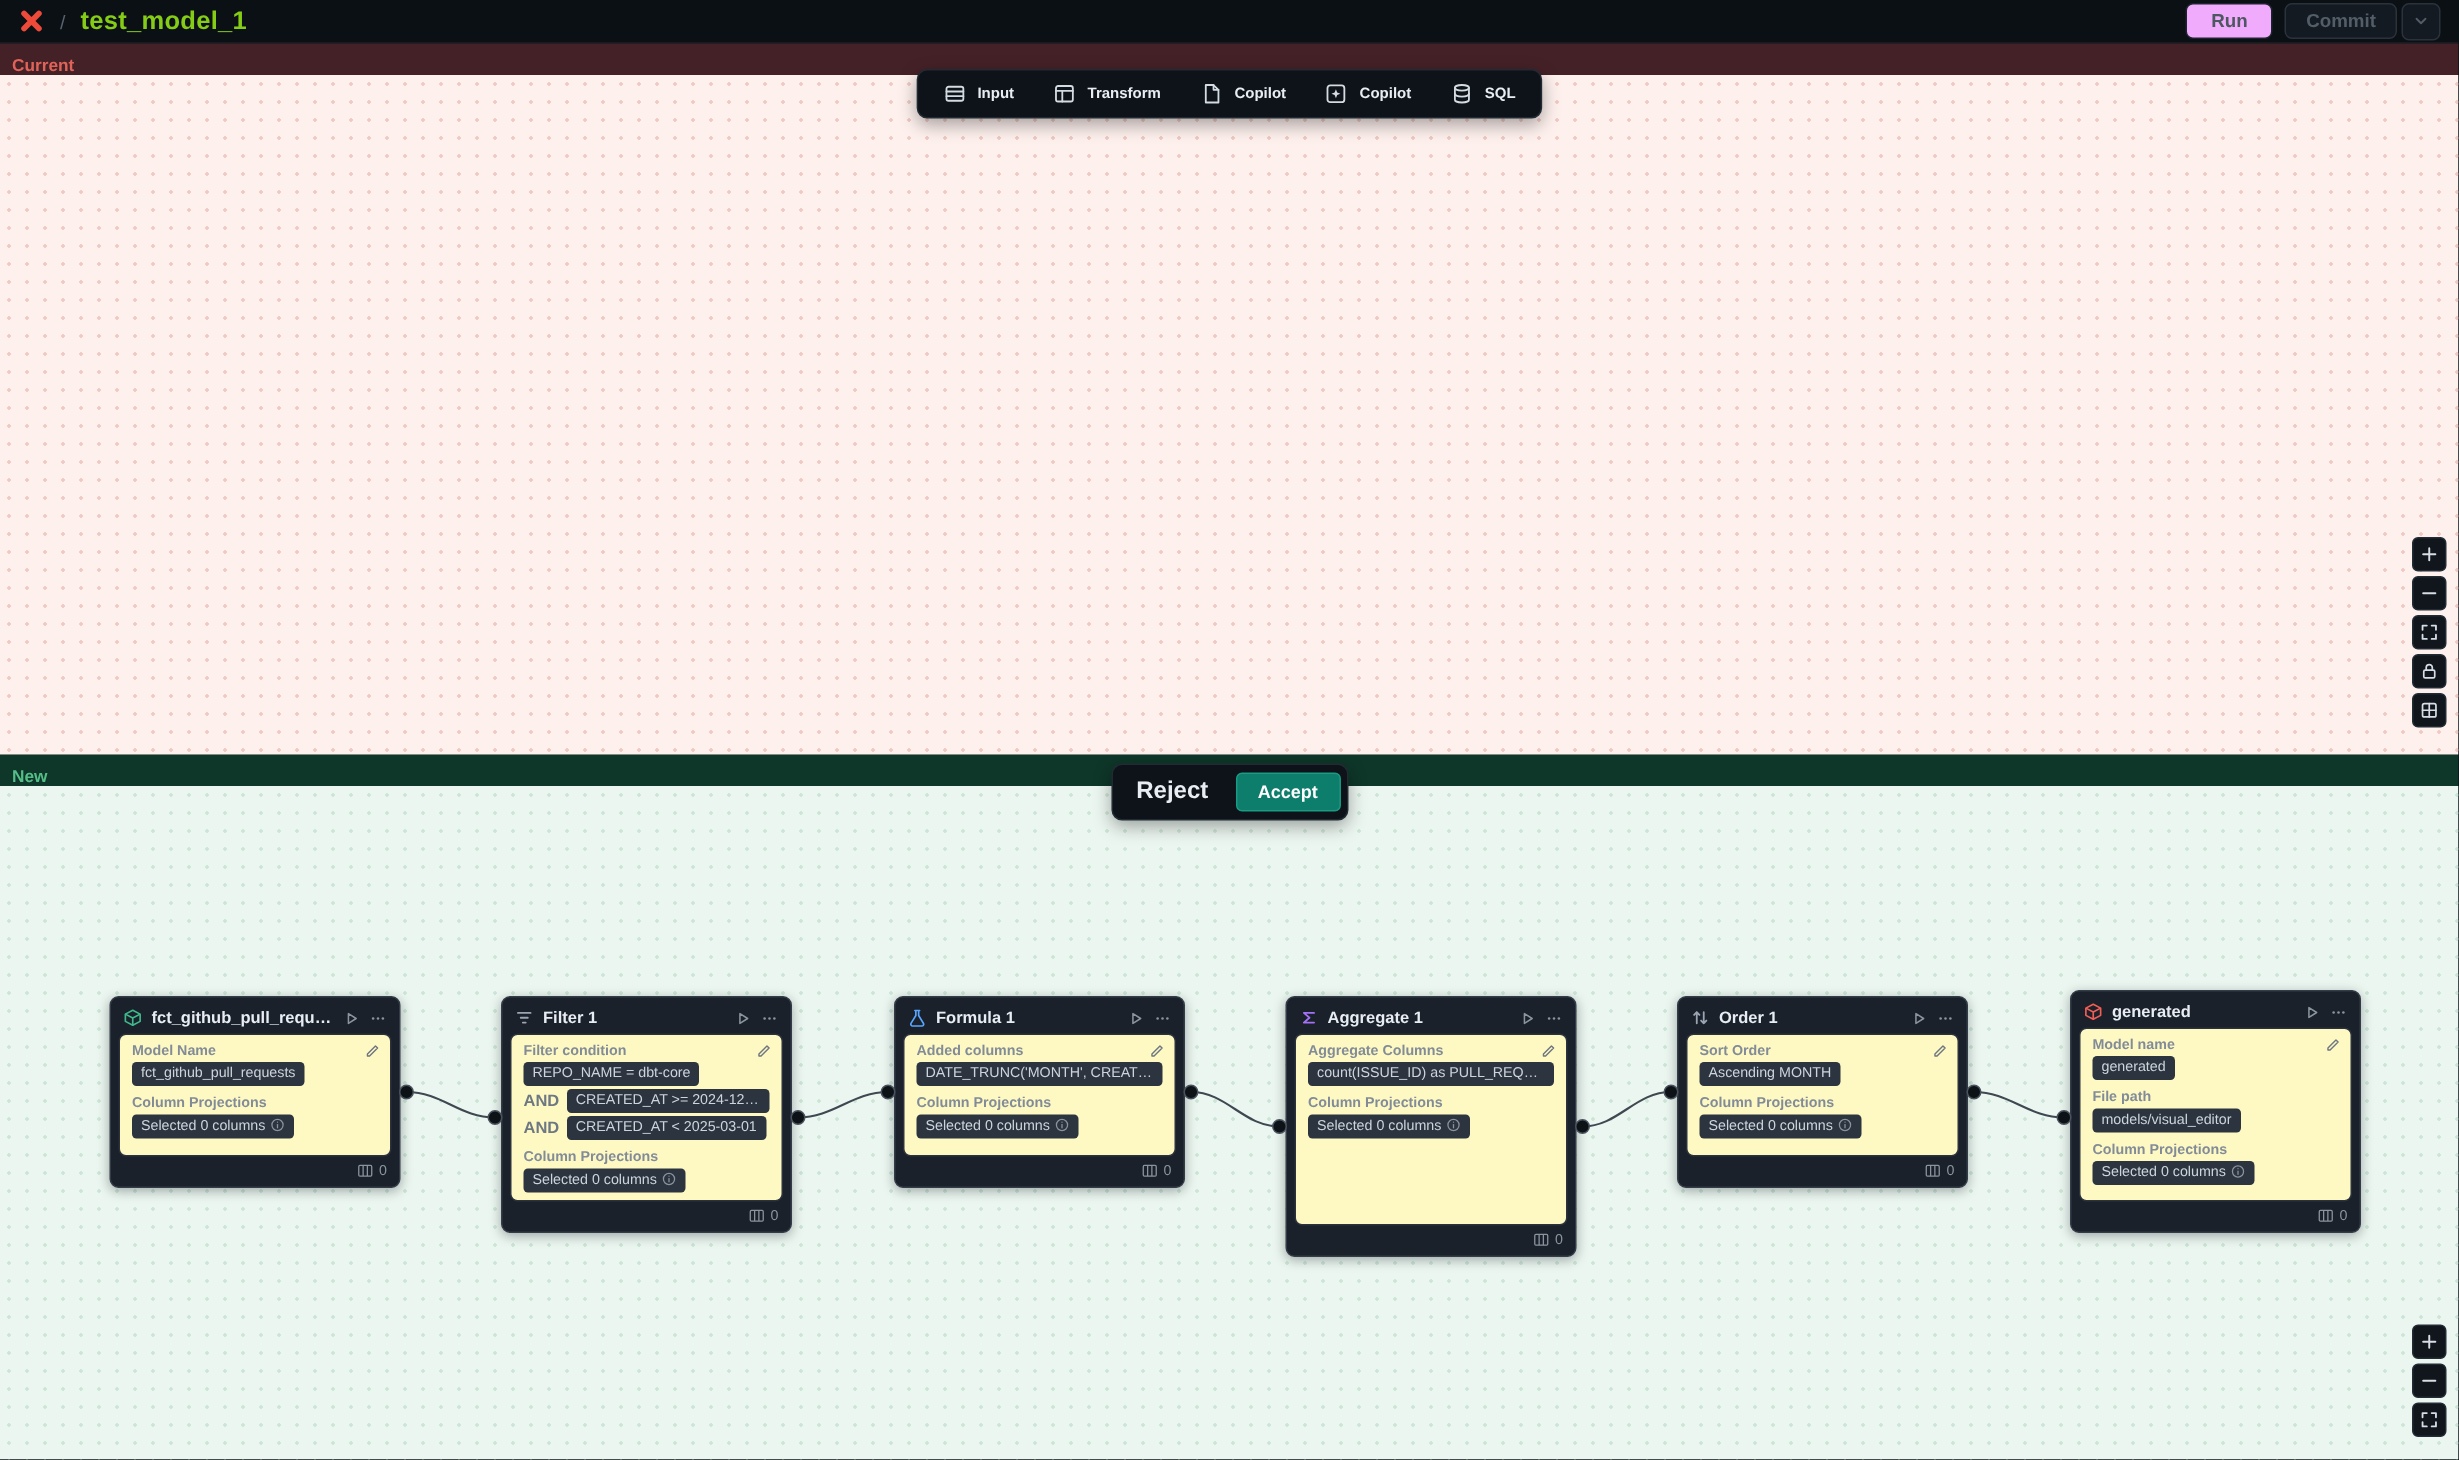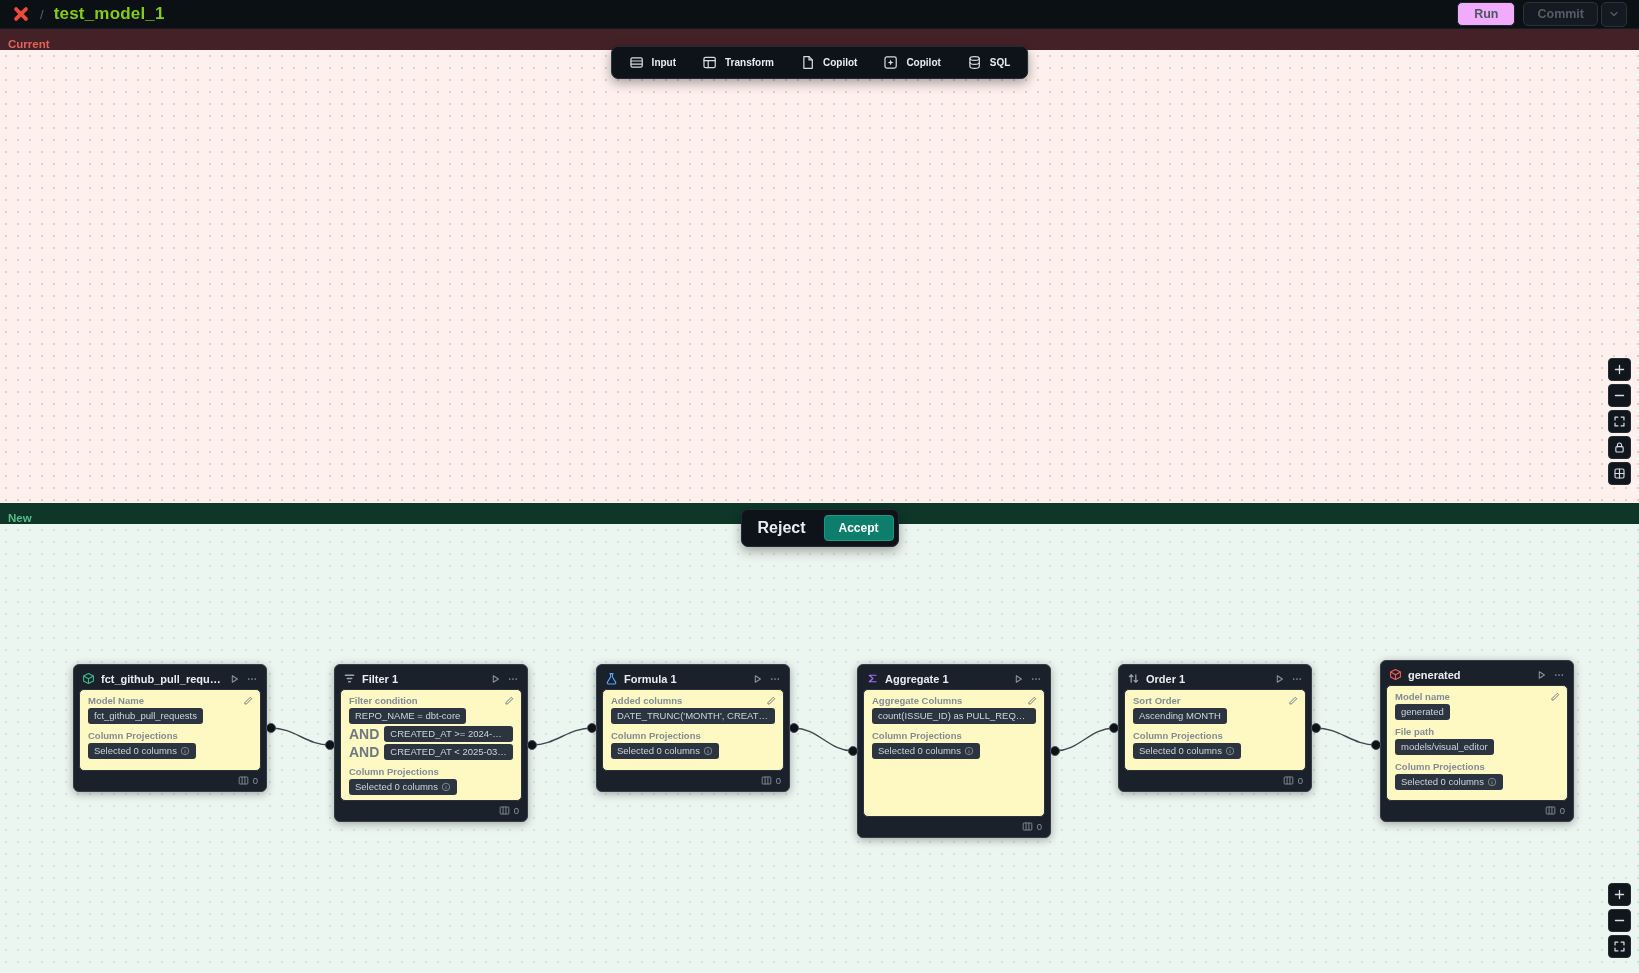--- a/index.html
+++ b/index.html
@@ -66,21 +66,21 @@
     white-space:nowrap; overflow:hidden; text-overflow:ellipsis; }
   .hbtn { display:flex; color:#8b949e; flex:0 0 auto; cursor:pointer; }
   .node-body { position:relative; margin:0 5px; flex:1 1 auto; overflow:hidden;
     background:#fef9c3; border:1px solid #2a323d; border-radius:5px; padding:5px 8px; }
   .pencil { position:absolute; top:5px; right:6px; color:#6e7681; display:flex; cursor:pointer; }
   .fgroup { margin-bottom:6px; }
   .fgroup:last-child { margin-bottom:0; }
   .flabel { color:#828c98; font-size:9.5px; font-weight:700; margin-bottom:2px; }
   .chip-row { display:flex; align-items:center; gap:5px; margin-bottom:2px; }
   .chip-row:last-child { margin-bottom:0; }
-  .chip-prefix { color:#6e7883; font-size:14px; font-weight:600; flex:0 0 auto; }
+  .chip-prefix { color:#6e7883; font-size:11px; font-weight:600; flex:0 0 auto; }
   .chip { display:inline-block; max-width:100%; background:#2b343f; border-radius:3px;
     color:#ccd4dc; font-size:9.5px; line-height:12px; padding:2px 6px;
     white-space:nowrap; overflow:hidden; text-overflow:ellipsis; vertical-align:top; }
   .chip svg { vertical-align:-2px; margin-left:3px; color:#8b949e; }
   .node-footer { height:20px; display:flex; align-items:center; justify-content:flex-end; gap:4px;
     padding:2px 8px 4px; color:#8b949e; font-size:9.5px; }
   .node-footer svg { display:block; }
 
   
   .edges-layer { position:absolute; left:0; top:0; width:1639px; height:449px; z-index:6; pointer-events:none; }

